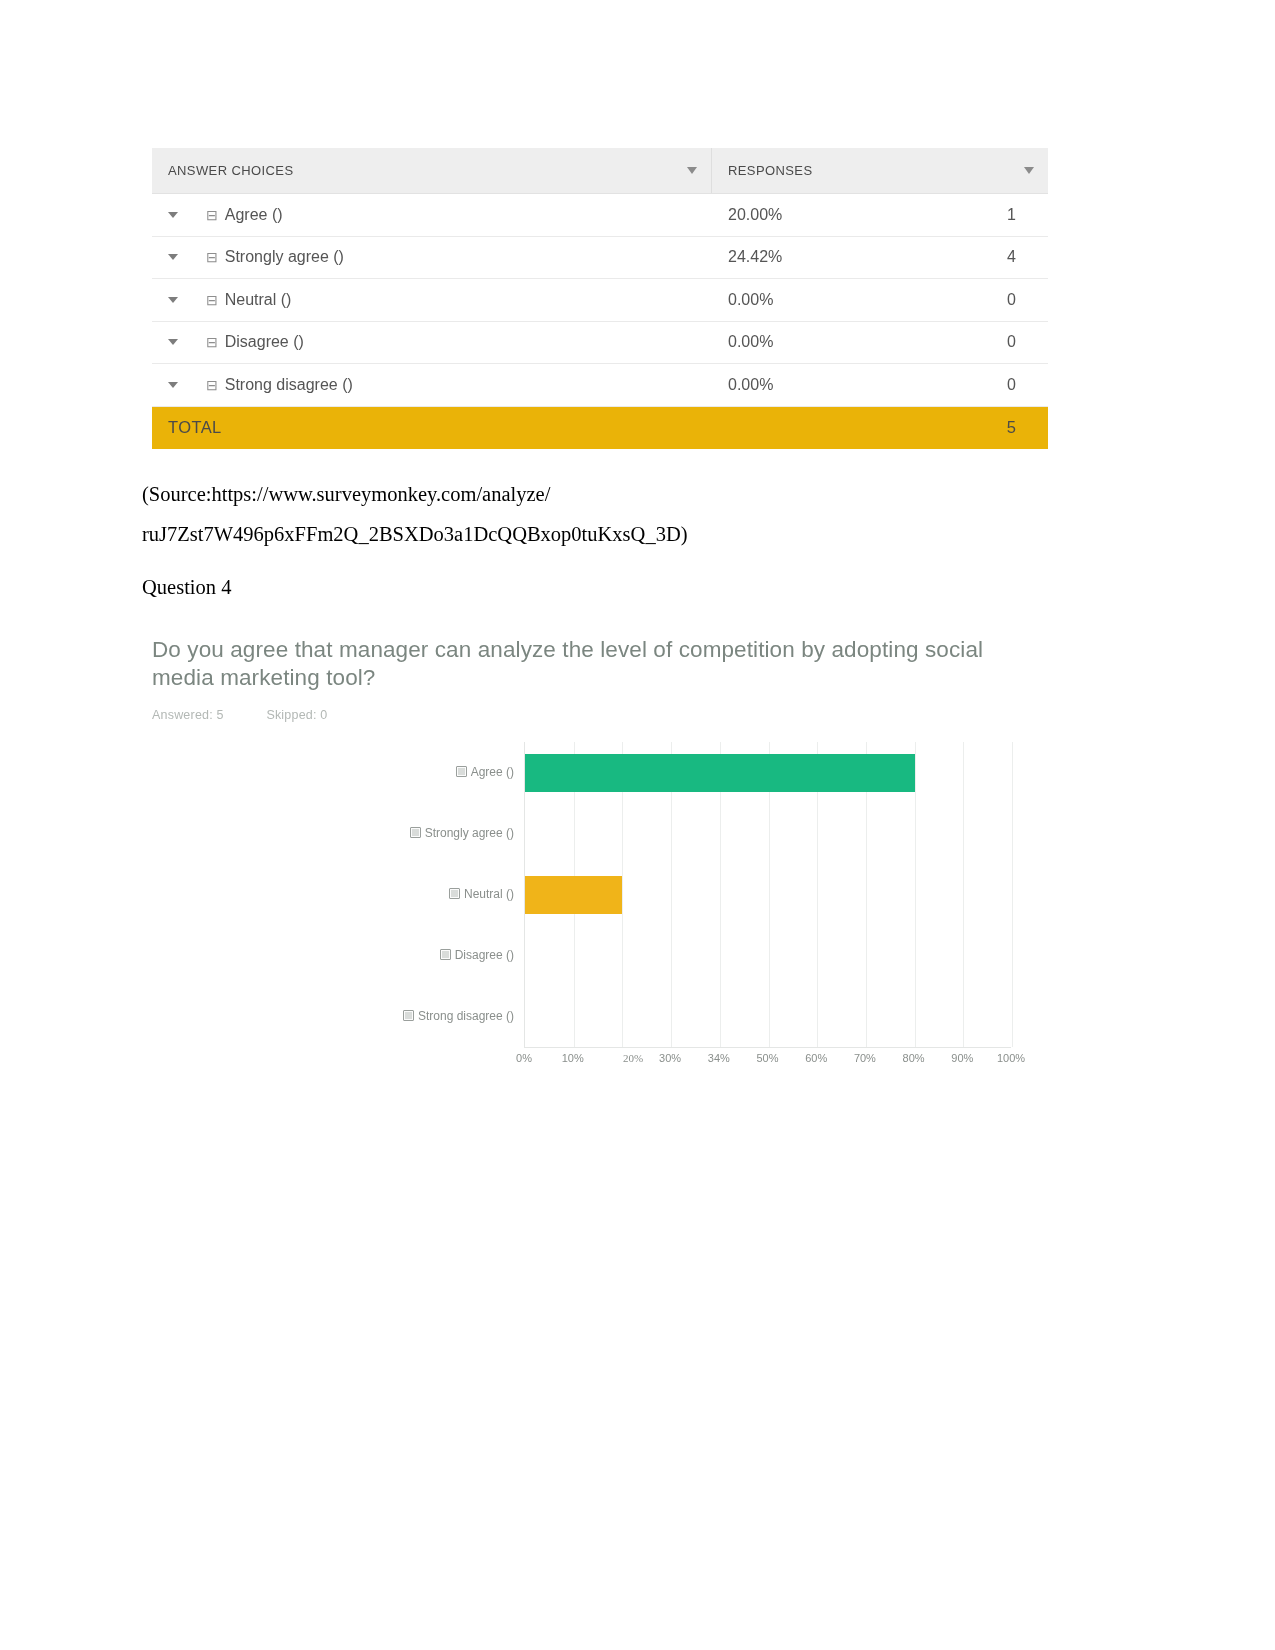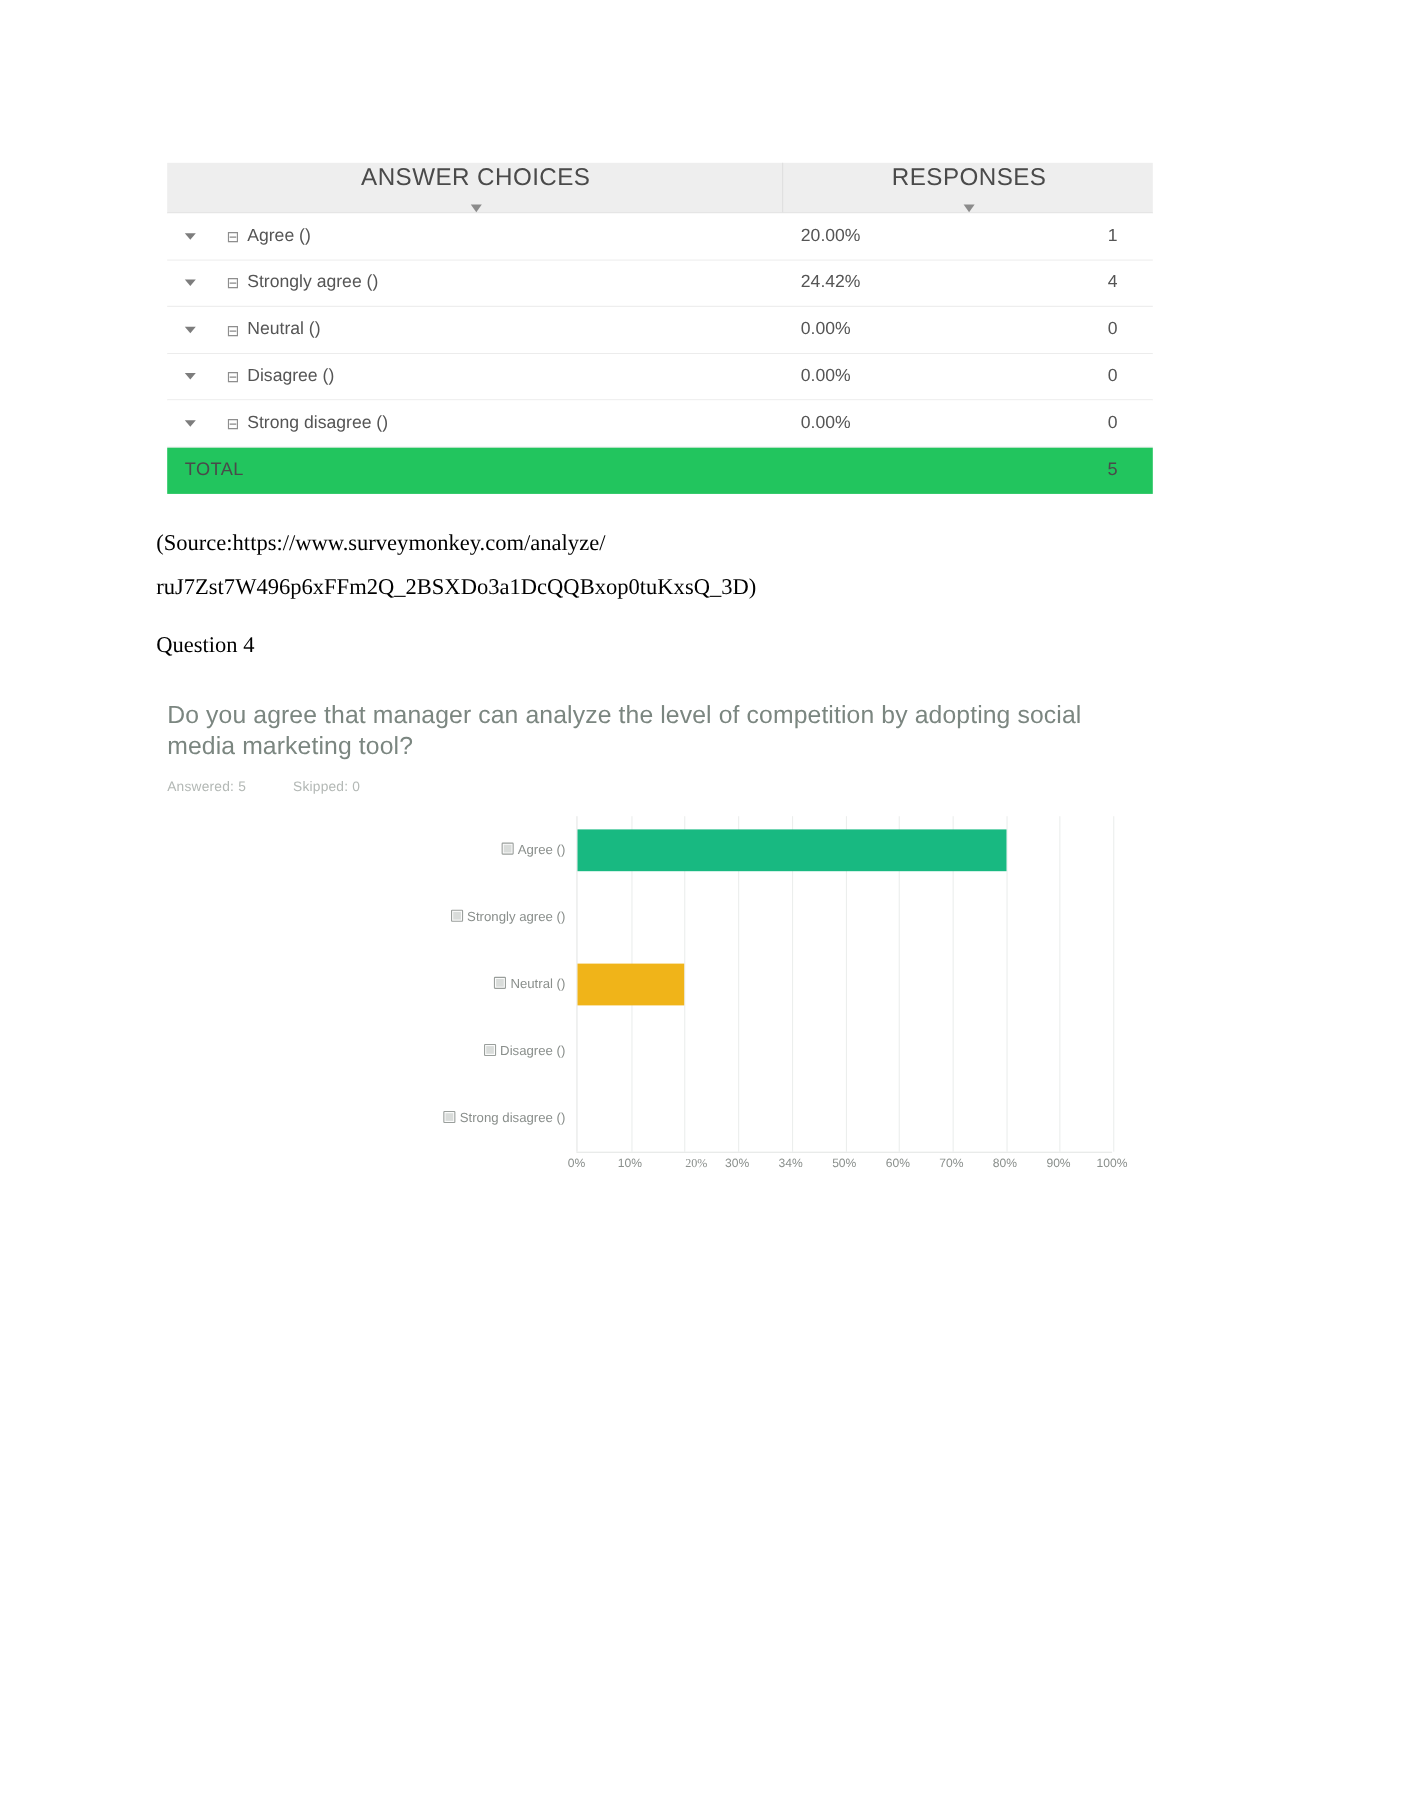--- a/index.html
+++ b/index.html
@@ -32,24 +32,23 @@
     border-bottom: 1px solid #e2e2e2;
   }
   .rt-header .hcell {
     display: flex;
     align-items: center;
     justify-content: space-between;
     height: 100%;
     box-sizing: border-box;
     padding: 0 14px 0 16px;
     color: #4a4a4a;
-    font-size: 22px;
+    font-size: 13px;
     letter-spacing: 0.4px;
     font-weight: 400;
-    flex-direction: column;
   }
   .rt-header .hcell.choices {
     width: 560px;
     border-right: 1px solid #dedede;
   }
   .rt-header .hcell.responses {
     flex: 1;
   }
   .caret-down {
     width: 0; height: 0;
@@ -100,21 +99,21 @@
     box-sizing: border-box;
     padding-right: 32px;
     text-align: right;
     color: #555555;
     font-size: 16px;
   }
   .rt-total {
     display: flex;
     height: 42px;
     align-items: center;
-    background: #22c55e;
+    background: #eab308;
   }
   .rt-total .t-label {
     width: 560px;
     box-sizing: border-box;
     padding-left: 16px;
     color: #4a4a4a;
     font-size: 16.5px;
     letter-spacing: 0.4px;
   }
   .rt-total .t-spacer { width: 250px; }

